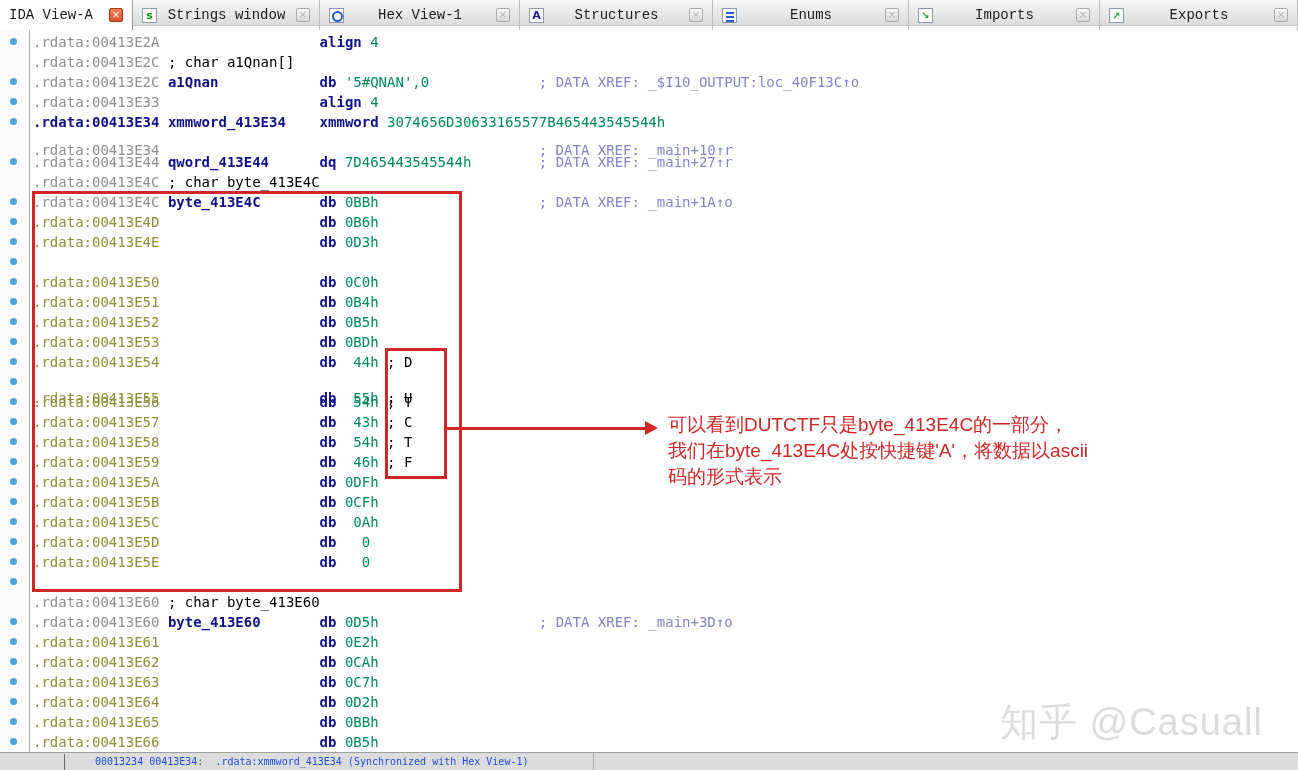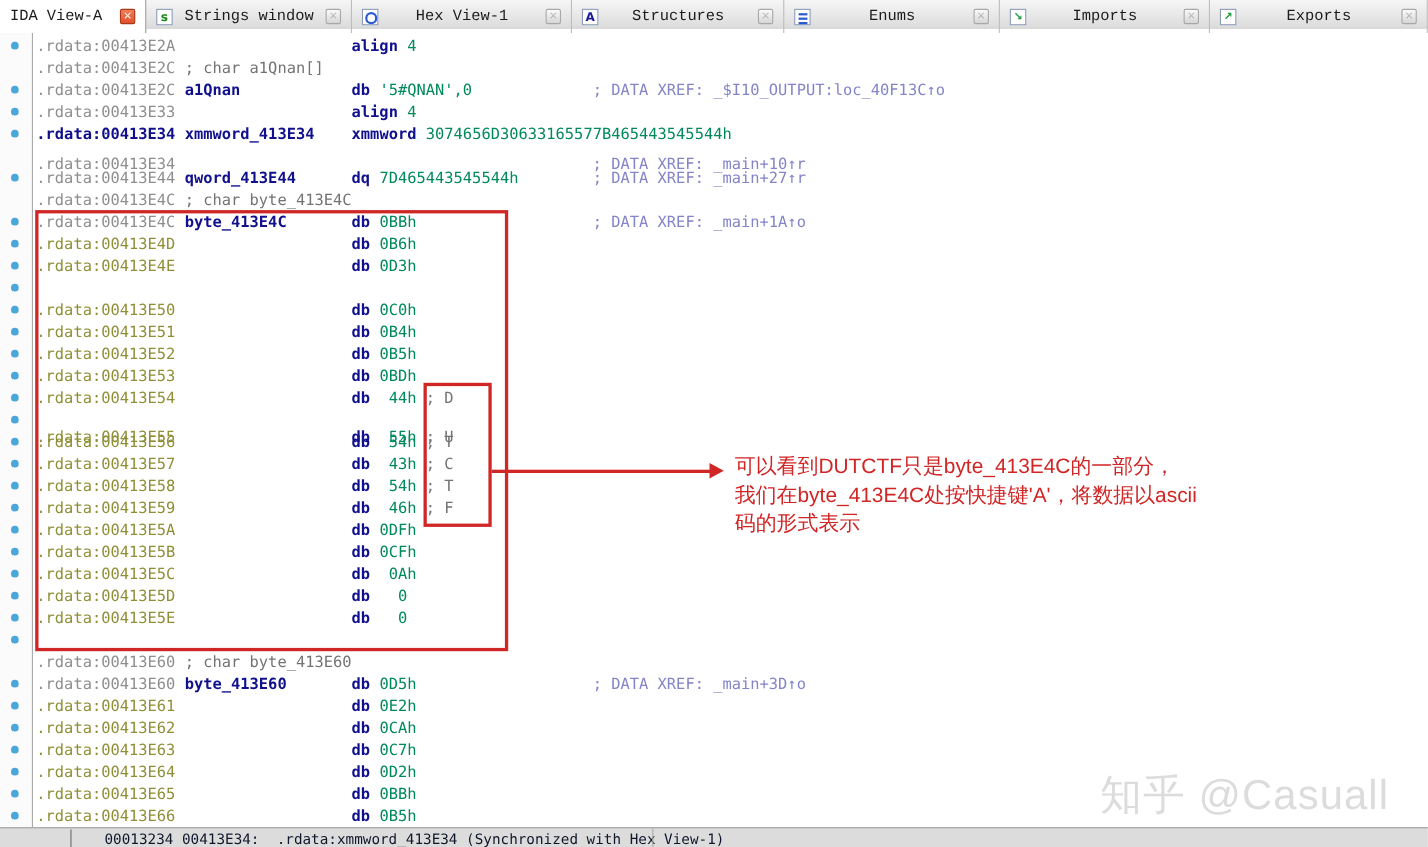--- a/index.html
+++ b/index.html
@@ -38,21 +38,21 @@
   .dot{position:absolute;width:7px;height:7px;border-radius:50%;background:#4ba6d9;left:10px}
   #listing{position:absolute;left:33px;top:30px;width:1265px;height:722px;
            font-size:14px;line-height:20px}
   .line{position:absolute;left:0;height:20px;white-space:pre}
   .ag{color:#8e8e8e}
   .ao{color:#8f8f38}
   .an{color:#10108c;font-weight:bold}
   .lb{color:#10108c;font-weight:bold}
   .mn{color:#10108c;font-weight:bold}
   .vl{color:#008a5c}
-  .cm{color:#737373}
+  .cm{color:#000000}
   .xr{color:#8484c8}
 
   
   .box-outer{position:absolute;left:32px;top:191px;width:430px;height:401px;
              border:3px solid #d02626;box-sizing:border-box}
   .box-inner{position:absolute;left:385px;top:348px;width:62px;height:131px;
              border:3px solid #d02626;box-sizing:border-box}
   .arrow-shaft{position:absolute;left:447px;top:427px;width:200px;height:3px;background:#d02626}
   .arrow-head{position:absolute;left:645px;top:421px;width:0;height:0;
               border-left:13px solid #d02626;border-top:7px solid transparent;
@@ -60,21 +60,21 @@
   .note{position:absolute;left:668px;top:412px;color:#d02626;
         font-family:"Liberation Sans",sans-serif;font-size:19px;line-height:26px;white-space:nowrap}
 
   .watermark{position:absolute;left:1000px;top:697px;font-size:38px;color:#dcdcdc;
              font-family:"Liberation Sans",sans-serif;letter-spacing:1px;
              text-shadow:1px 1px 0 #ffffff}
 
   
   .statusbar{position:absolute;left:0;bottom:0;width:1298px;height:18px;background:#dcdcdc;
              border-top:1px solid #9f9f9f;box-sizing:border-box;overflow:hidden}
-  .status-text{position:absolute;left:95px;top:3px;font-size:13px;color:#0f172a;white-space:pre}
+  .status-text{position:absolute;left:95px;top:3px;font-size:10px;color:#1d4ed8;white-space:pre}
   .status-divider{position:absolute;left:593px;top:0;bottom:0;width:1px;background:#a8a8a8}
   .status-tick{position:absolute;left:64px;top:1px;width:1px;height:16px;background:#6a6a6a}
 </style>
 </head>
 <body>
 
 <div class="tabbar">
   <div class="tab active" style="width:133px">
     <span class="tlbl">IDA View-A</span>
     <span class="cls red">×</span>

